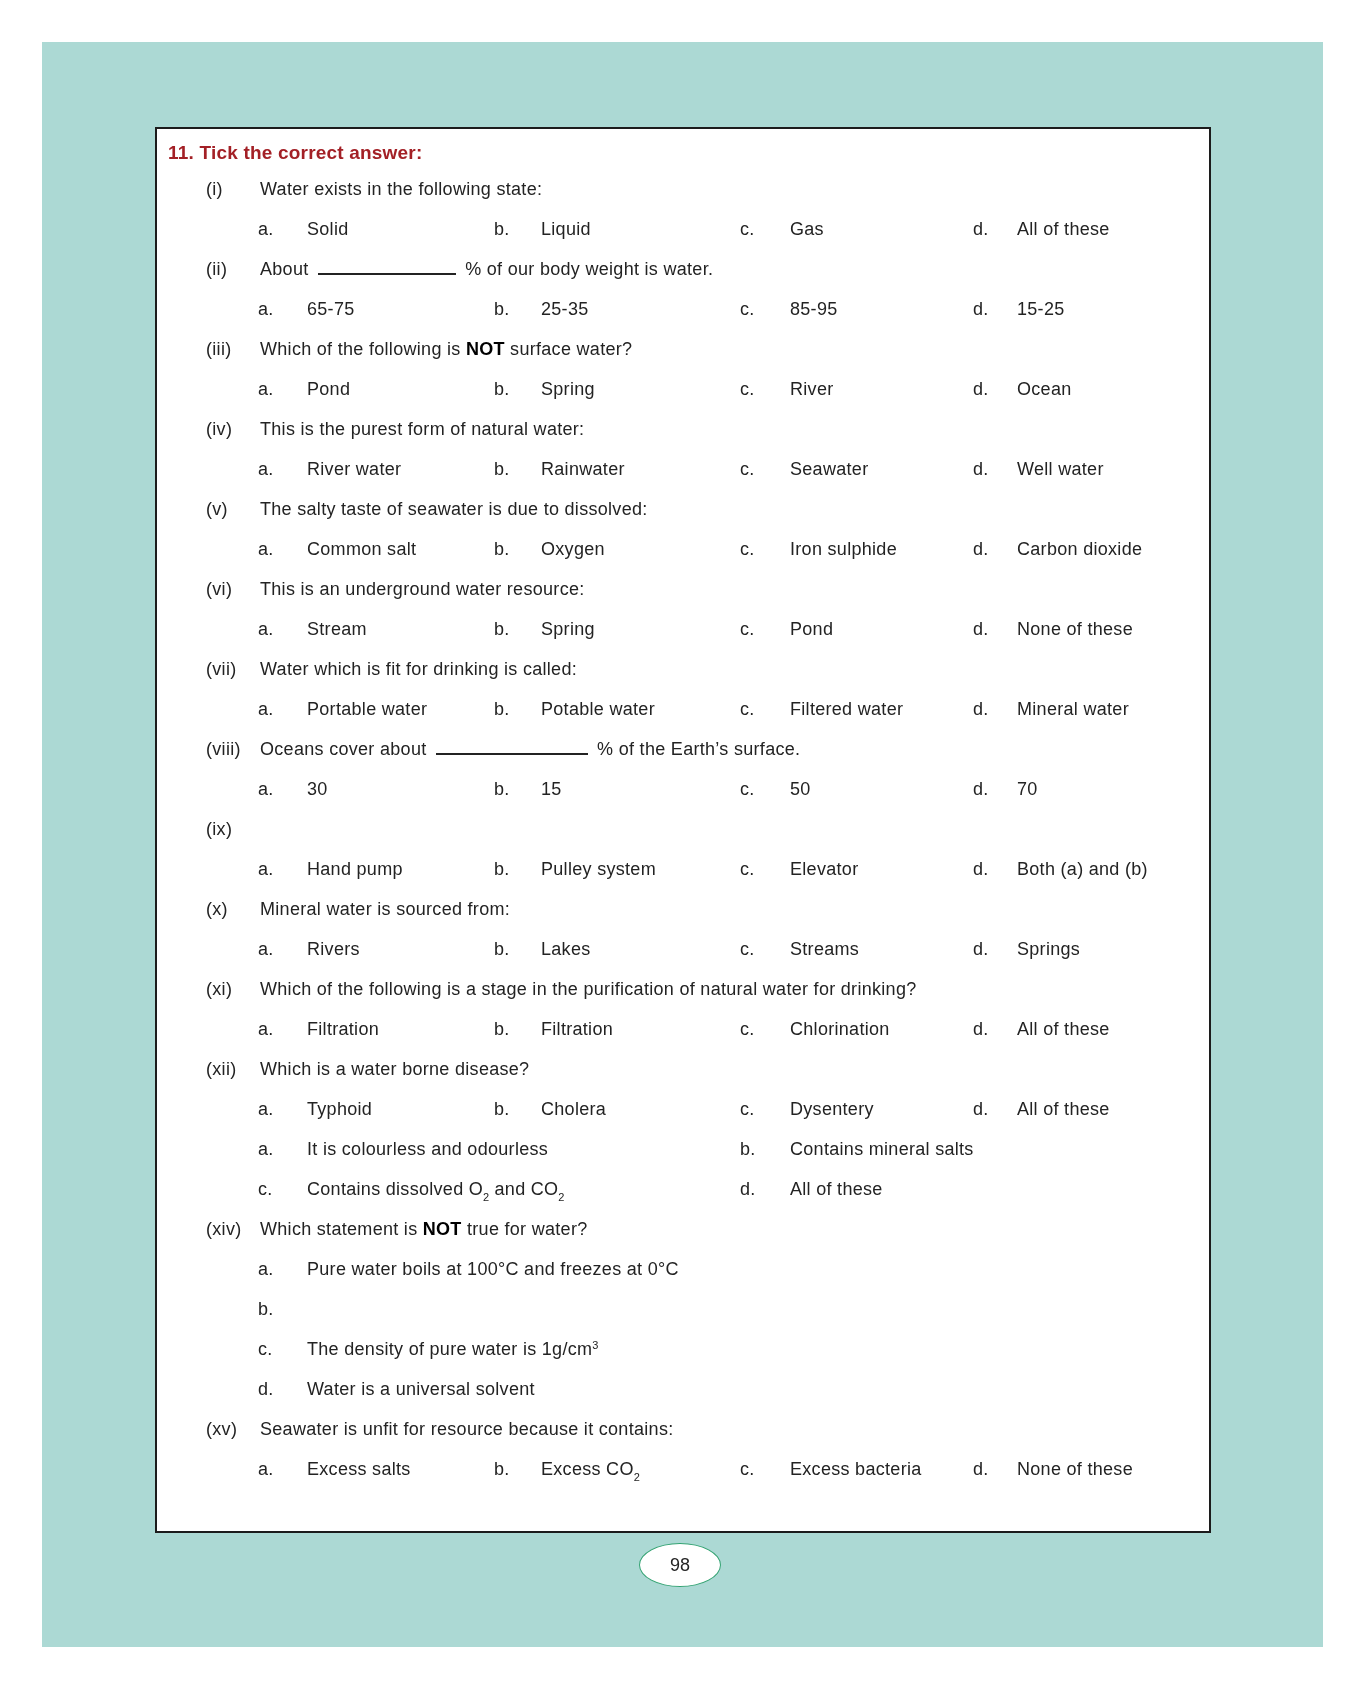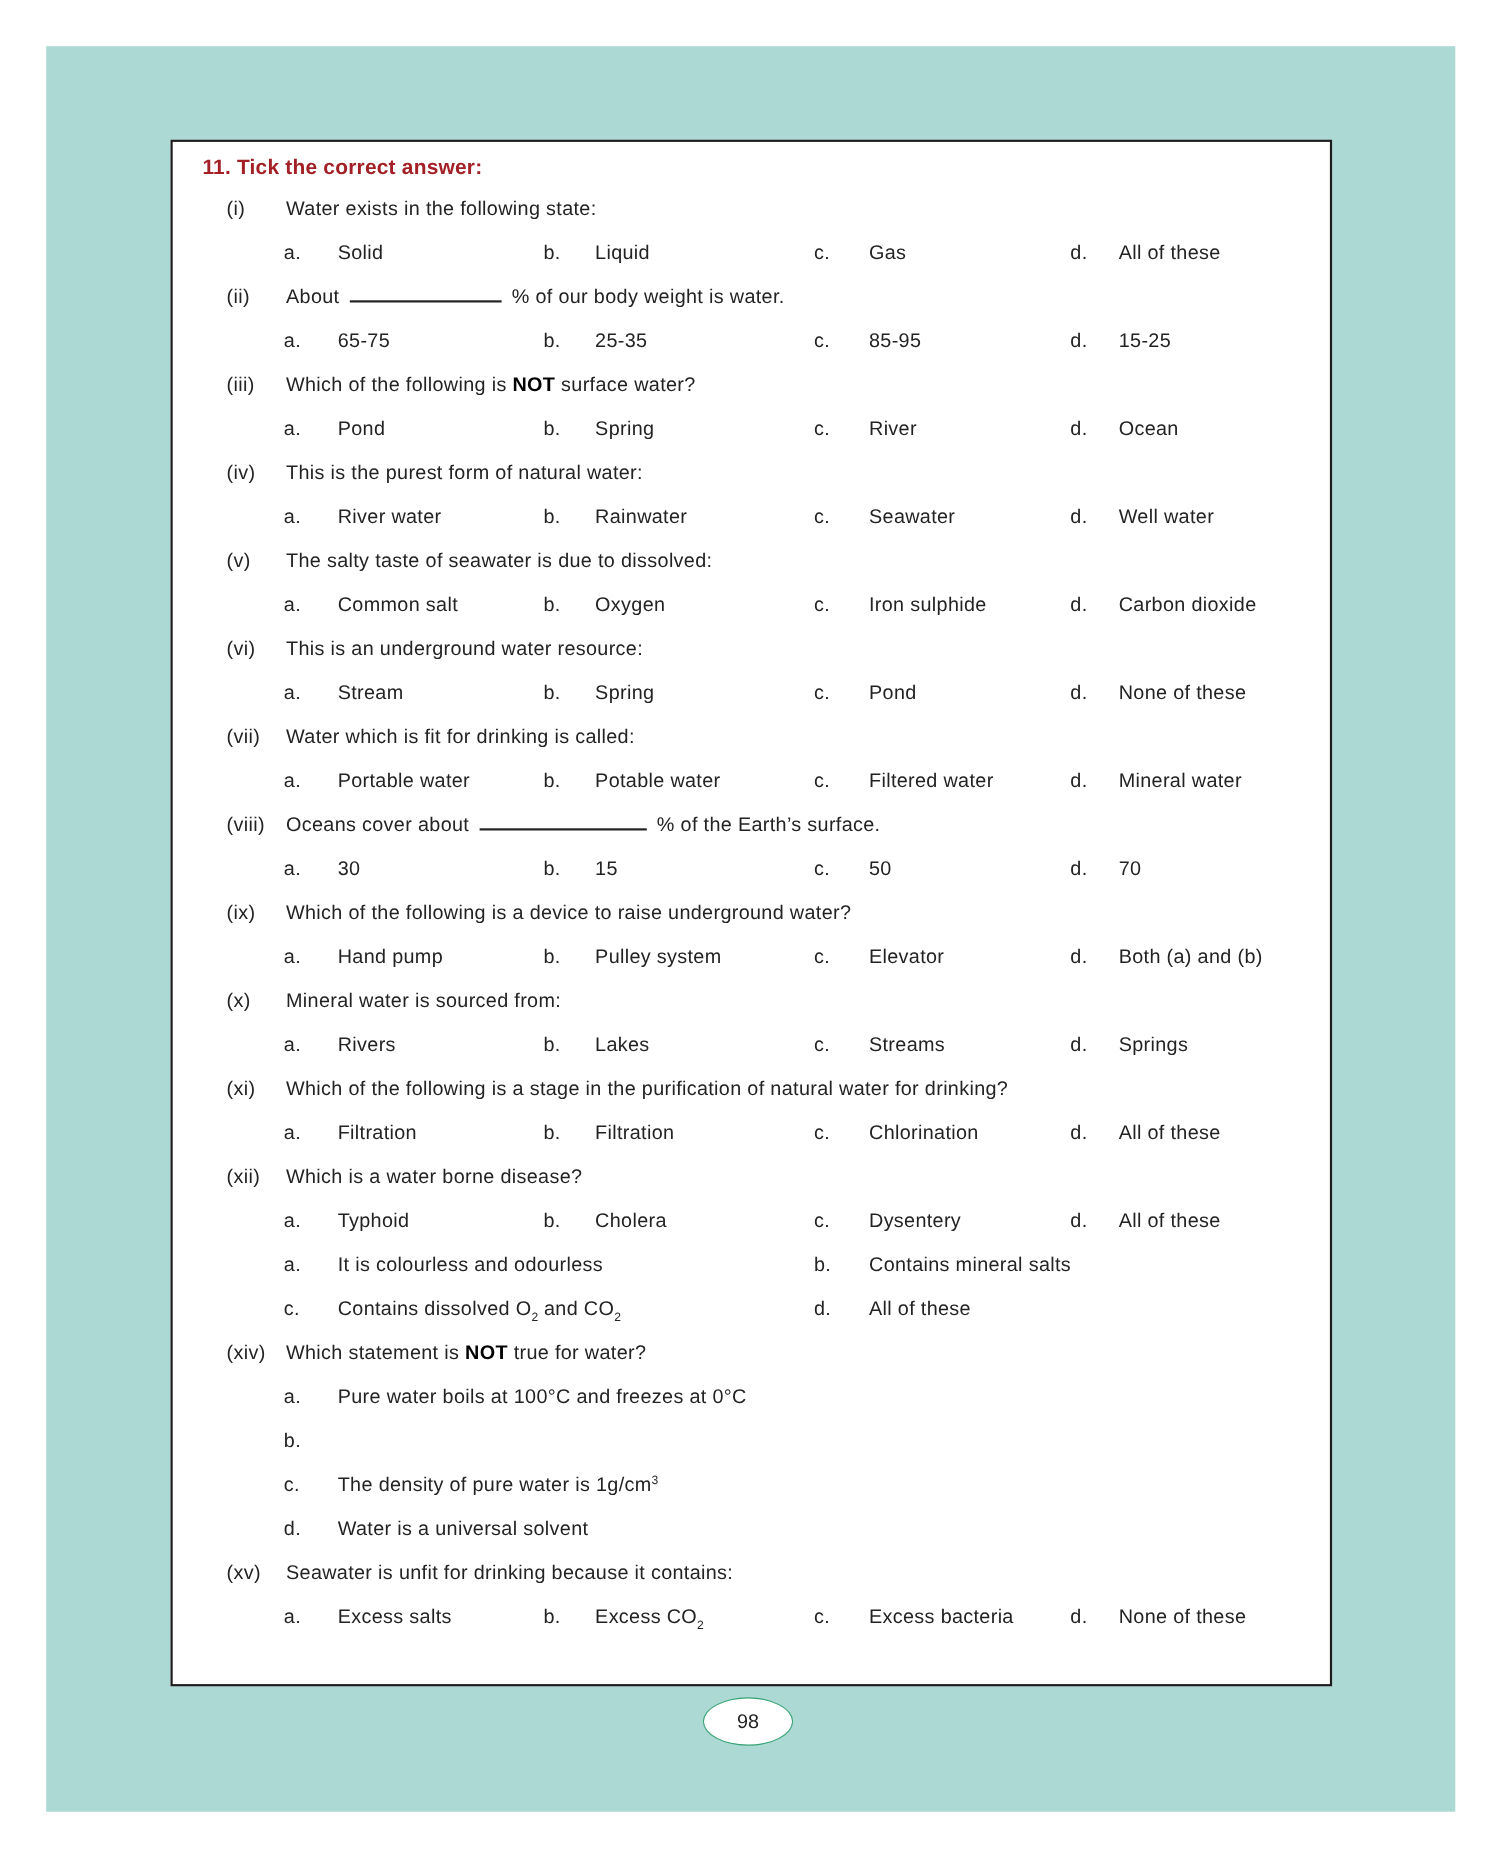--- a/index.html
+++ b/index.html
@@ -1,21 +1,21 @@
 <!DOCTYPE html>
 <html><head>
 <meta charset="utf-8">
 <style>
   html,body{margin:0;padding:0;background:#ffffff;}
   body{font-family:"Liberation Sans",sans-serif;color:#232323;}
   .page{position:relative;width:1366px;height:1690px;background:#ffffff;overflow:hidden;}
   .teal-panel{position:absolute;left:42px;top:42px;width:1281px;height:1605px;background:#acd9d4;}
   .qbox{position:absolute;left:155px;top:127px;width:1056px;height:1406px;background:#ffffff;
         border:2px solid #1c1c1c;box-sizing:border-box;padding-top:8px;overflow:hidden;}
-  .heading{height:32px;padding-left:27px;display:flex;align-items:center;
+  .heading{height:32px;padding-left:11px;display:flex;align-items:center;
            color:#a32026;font-weight:bold;font-size:19px;letter-spacing:0.2px;}
   .row{height:40px;display:flex;align-items:center;font-size:18px;letter-spacing:0.3px;white-space:nowrap;}
   .q-row{padding-left:49px;}
   .q-num{display:inline-block;min-width:54px;}
   .opts4{display:grid;grid-template-columns:49px 187px 47px 199px 50px 183px 44px auto;padding-left:101px;align-items:center;}
   .opts2{display:grid;grid-template-columns:49px 433px 50px auto;padding-left:101px;align-items:center;}
   .opts1{display:grid;grid-template-columns:49px auto;padding-left:101px;align-items:center;}
   .seg-accent{color:#000000;font-weight:bold;}
   .seg-blank{display:inline-block;border-bottom:2px solid #232323;height:15px;margin:0 4px;}
   .seg-sub{font-size:11px;position:relative;top:6px;letter-spacing:0;}
@@ -139,21 +139,20 @@
           <span class="opt-text"><span>30</span></span>
           <span class="opt-letter">b.</span>
           <span class="opt-text"><span>15</span></span>
           <span class="opt-letter">c.</span>
           <span class="opt-text"><span>50</span></span>
           <span class="opt-letter">d.</span>
           <span class="opt-text"><span>70</span></span>
         </div>
         <div class="row q-row">
           <span class="q-num">(ix)</span>
-          <span class="q-text"><span>Which of the following is a device to raise underground water?</span></span>
         </div>
         <div class="row opts4">
           <span class="opt-letter">a.</span>
           <span class="opt-text"><span>Hand pump</span></span>
           <span class="opt-letter">b.</span>
           <span class="opt-text"><span>Pulley system</span></span>
           <span class="opt-letter">c.</span>
           <span class="opt-text"><span>Elevator</span></span>
           <span class="opt-letter">d.</span>
           <span class="opt-text"><span>Both (a) and (b)</span></span>
@@ -226,21 +225,21 @@
         <div class="row opts1">
           <span class="opt-letter">c.</span>
           <span class="opt-text"><span>The density of pure water is 1g/cm</span><span class="seg-sup">3</span></span>
         </div>
         <div class="row opts1">
           <span class="opt-letter">d.</span>
           <span class="opt-text"><span>Water is a universal solvent</span></span>
         </div>
         <div class="row q-row">
           <span class="q-num">(xv)</span>
-          <span class="q-text"><span>Seawater is unfit for drinking because it contains:</span></span>
+          <span class="q-text"><span>Seawater is unfit for resource because it contains:</span></span>
         </div>
         <div class="row opts4">
           <span class="opt-letter">a.</span>
           <span class="opt-text"><span>Excess salts</span></span>
           <span class="opt-letter">b.</span>
           <span class="opt-text"><span>Excess CO</span><span class="seg-sub">2</span></span>
           <span class="opt-letter">c.</span>
           <span class="opt-text"><span>Excess bacteria</span></span>
           <span class="opt-letter">d.</span>
           <span class="opt-text"><span>None of these</span></span>

